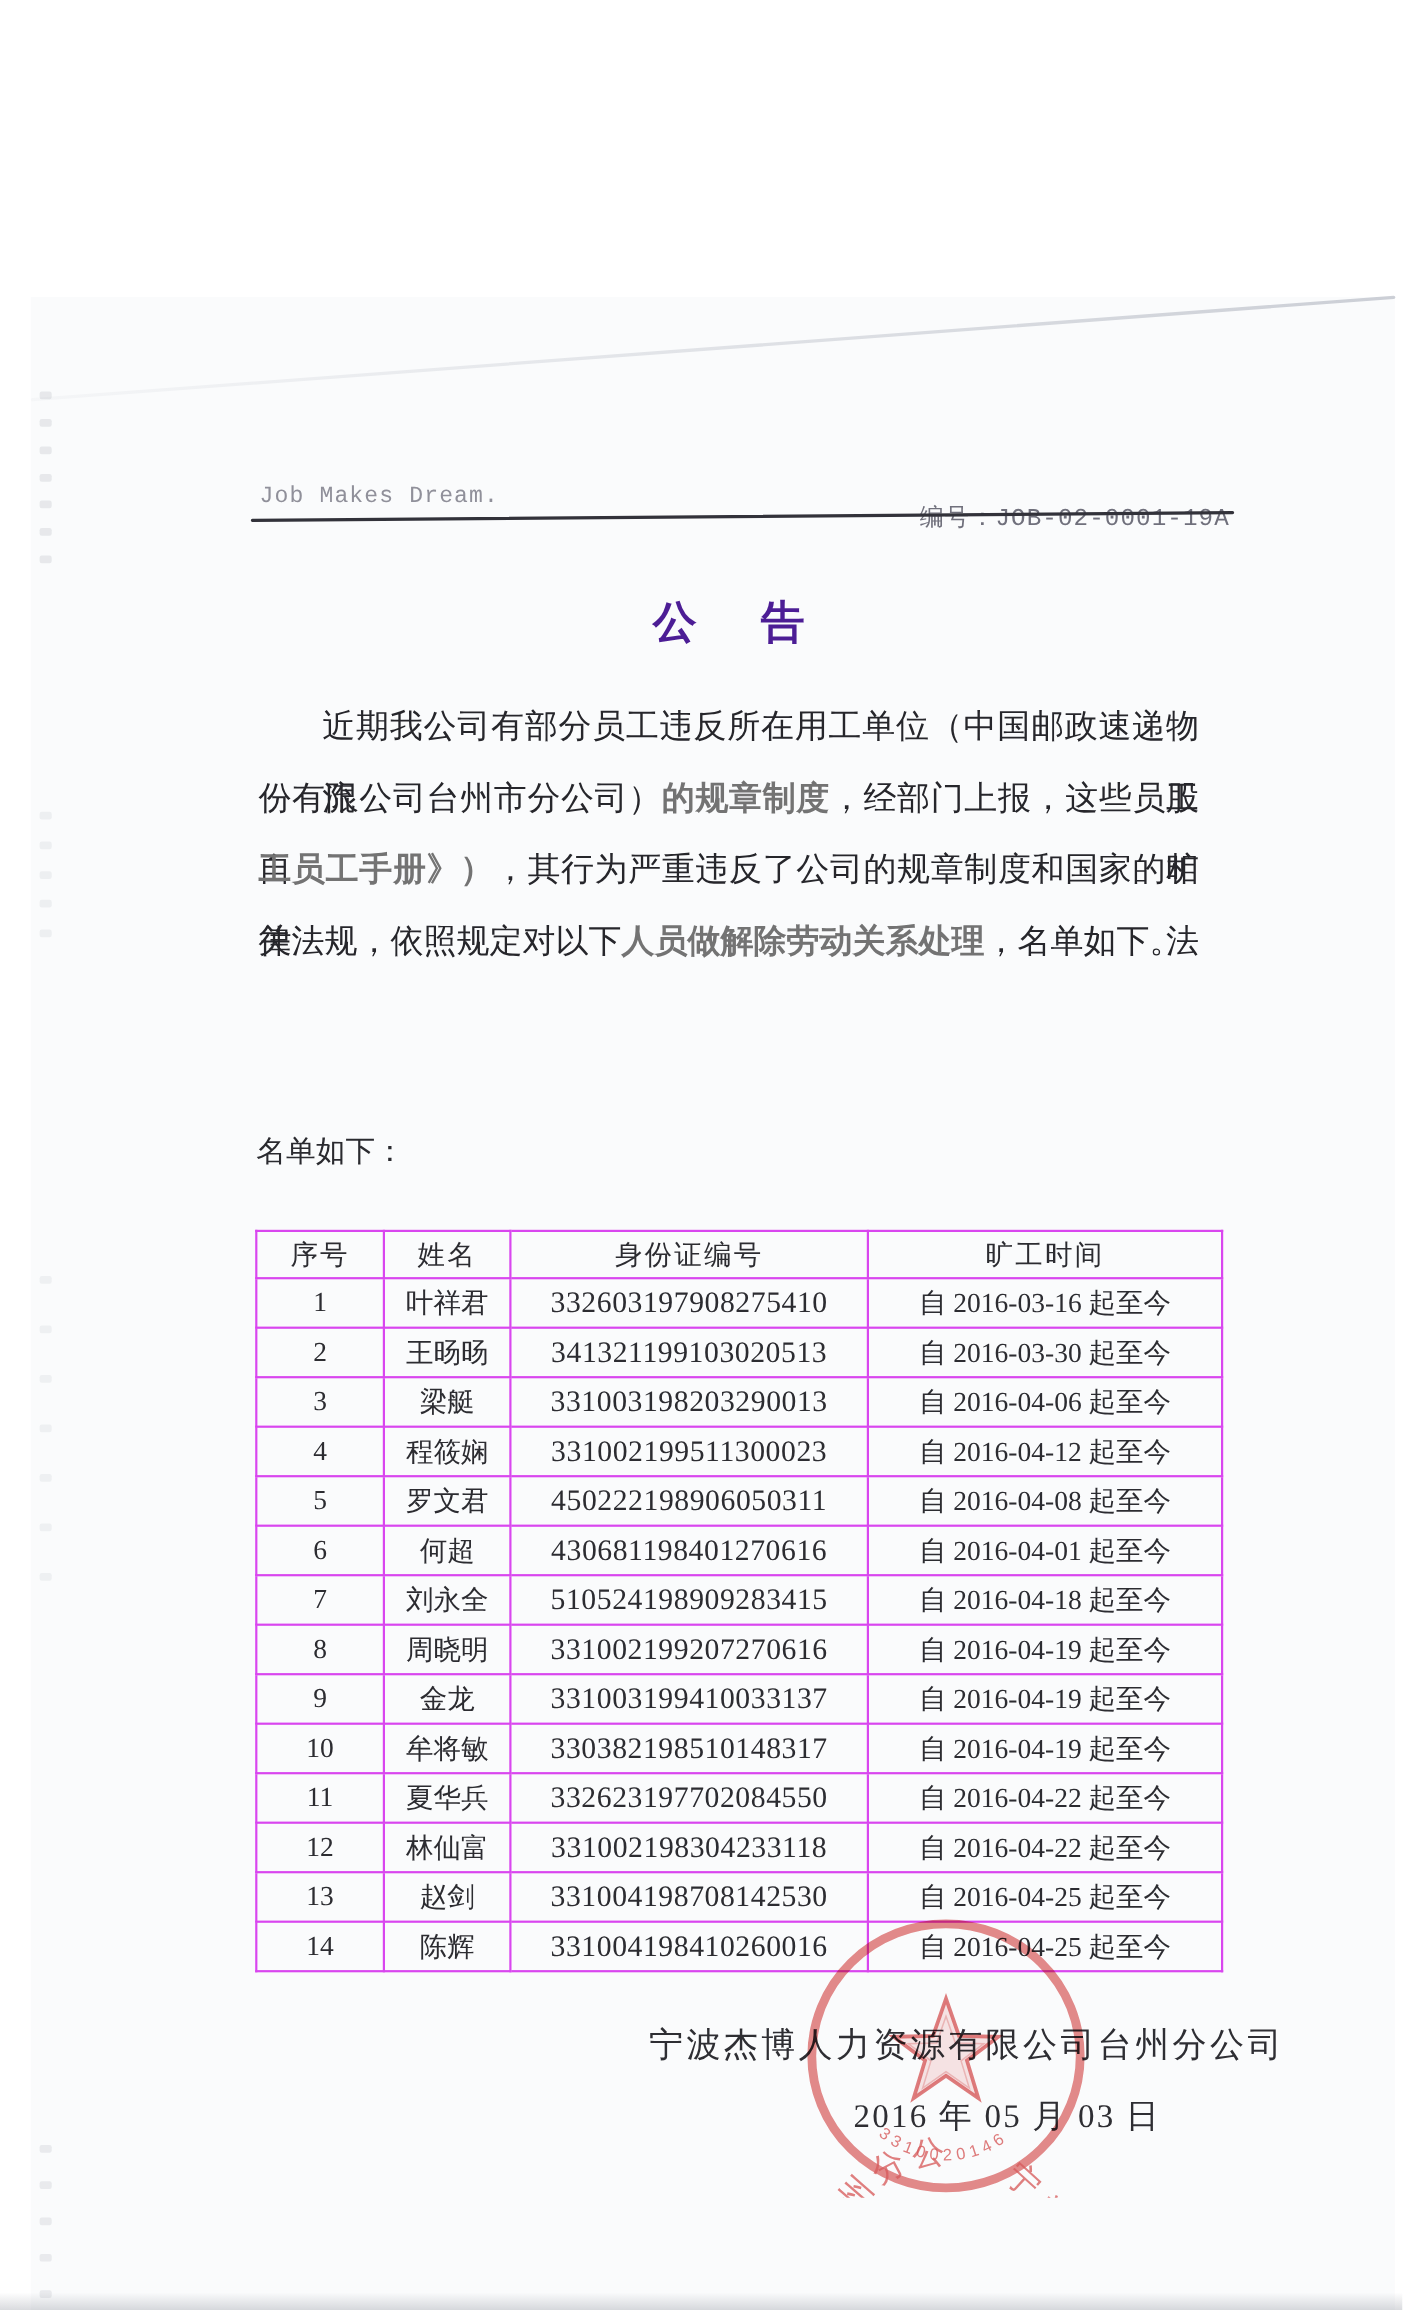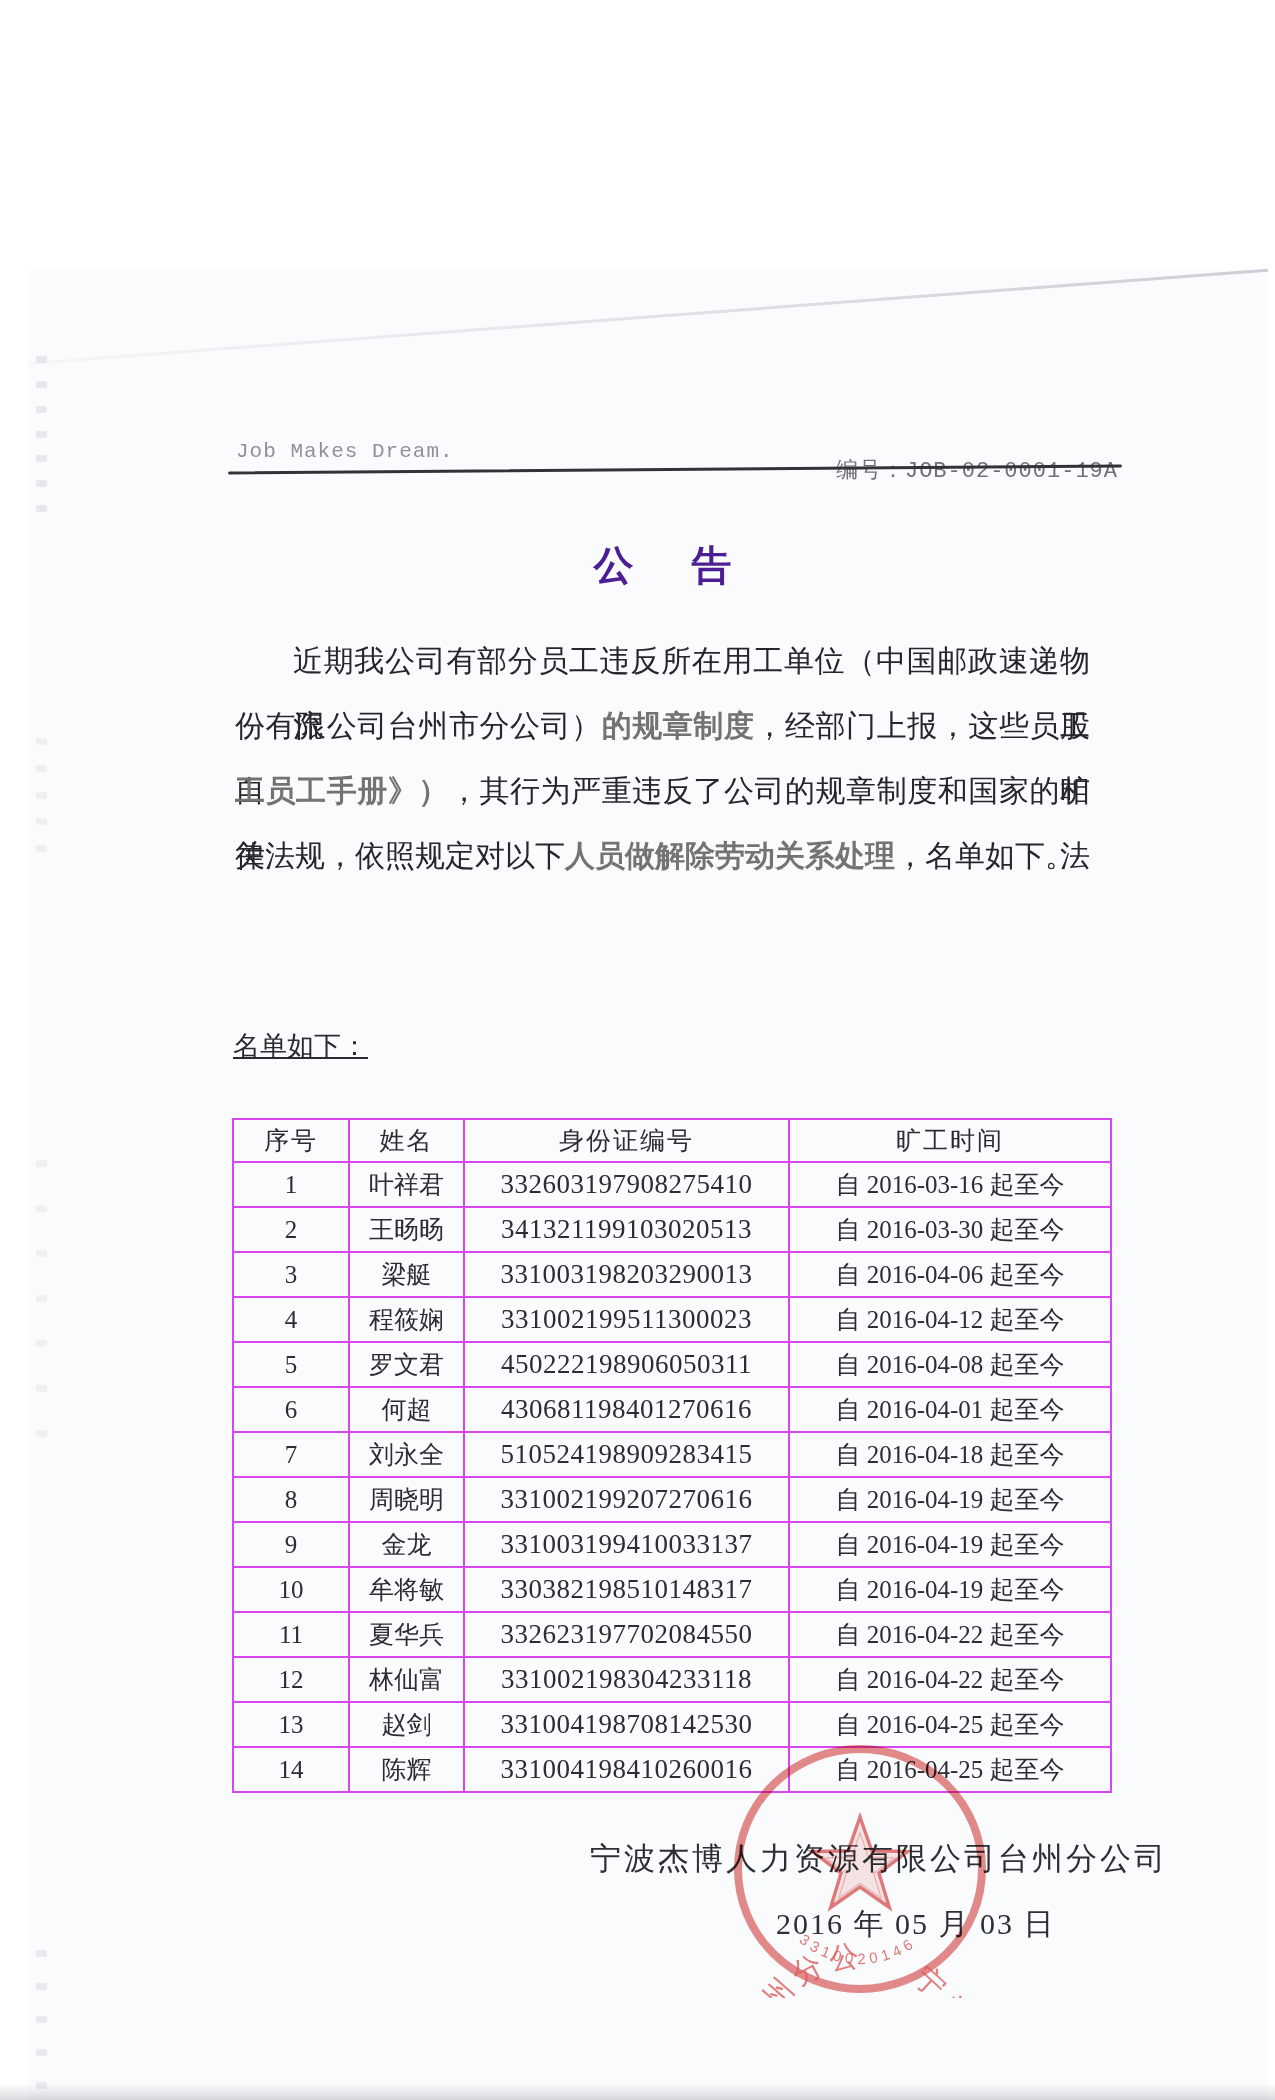--- a/index.html
+++ b/index.html
@@ -34,21 +34,21 @@
          font-size:40px;font-weight:700;color:#4c1d95;letter-spacing:24px;text-indent:24px;}
 
   
   .body-par{position:absolute;left:235px;top:628px;width:855px;font-size:30px;color:#26262b;}
   .par-line{display:block;height:65px;line-height:65px;text-align:justify;text-align-last:justify;
          white-space:normal;overflow:visible;}
   .par-line.no-justify{text-align-last:auto;}
   .par-line.indent{padding-left:58px;width:797px;}
   .par-line b{font-weight:700;color:#737373;}
 
-  .list-intro{position:absolute;left:233px;top:1028px;font-size:27px;color:#2a2a2f;text-decoration:underline;}
+  .list-intro{position:absolute;left:233px;top:1028px;font-size:27px;color:#2a2a2f;}
 
   
   table.roster{position:absolute;left:232px;top:1118px;width:878px;border-collapse:collapse;
          table-layout:fixed;font-size:25px;color:#2c2c31;}
   table.roster th,table.roster td{border:2px solid #d946ef;text-align:center;vertical-align:middle;
          padding:0;font-weight:400;overflow:hidden;}
   table.roster thead th{height:41px;font-size:25px;letter-spacing:2px;}
   table.roster tbody td{height:43px;}
   table.roster td.idnum{font-size:27px;letter-spacing:.5px;}
   table.roster td.period{font-size:25px;}

